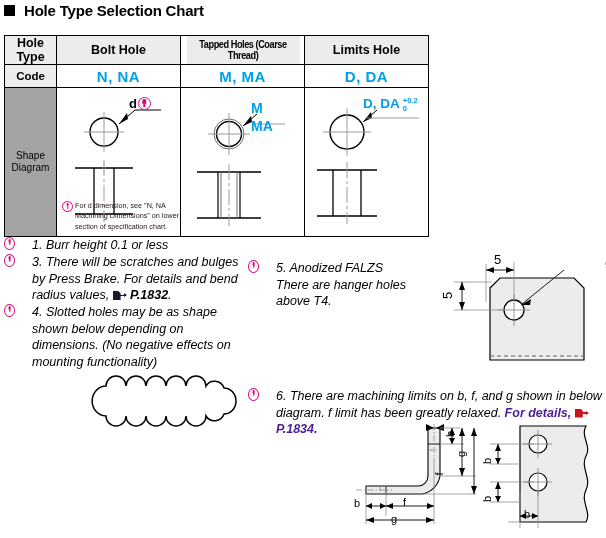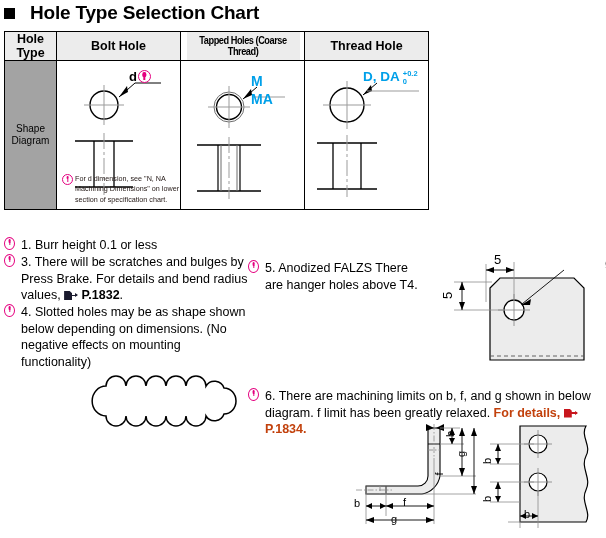--- a/index.html
+++ b/index.html
@@ -5,29 +5,29 @@
   html,body{margin:0;padding:0;}
   body{
     width:606px;height:538px;
     background:#ffffff;
     font-family:"Liberation Sans", sans-serif;
     color:#000;
     overflow:hidden;
     position:relative;
   }
   .sec-title{
-    display:flex;align-items:center;gap:15px;
-    font-size:19px;font-weight:bold;letter-spacing:-0.2px;
+    display:flex;align-items:center;gap:9px;
+    font-size:15px;font-weight:bold;letter-spacing:-0.2px;
   }
   .sq{width:11px;height:11px;background:#000;display:inline-block;flex:none;}
 
   
   #chart-wrap{position:absolute;left:4px;top:2px;width:430px;}
   table.hole{
-    border-collapse:collapse;width:424px;margin-top:7px;
+    border-collapse:collapse;width:424px;margin-top:16px;
     table-layout:fixed;
   }
   table.hole td,table.hole th{
     border:1px solid #000;padding:0;text-align:center;vertical-align:middle;
   }
   .hdr-cell{background:#ececec;font-weight:bold;font-size:12.5px;height:17px;}
   .hdr-cell.small{font-size:10px;letter-spacing:-0.5px;transform:scaleX(0.92);}
   .lbl-cell{background:#ececec;font-weight:bold;font-size:11.5px;}
   .code-cell{font-weight:bold;font-size:15px;color:#00a0e9;height:22px;letter-spacing:0.5px;}
   .shape-lbl{background:#a3a3a3;font-size:10px;line-height:1.25;}
@@ -68,25 +68,25 @@
 
   .foot-note{
     position:absolute;left:5px;bottom:4px;width:128px;
     font-size:7.2px;line-height:1.45;color:#231815;display:flex;gap:2px;
     text-align:left;
   }
 
   
   #spec-wrap{position:absolute;left:4px;top:233px;width:598px;}
   .spec-list{margin-top:4px;}
-  .spec-item{display:flex;gap:6px;font-size:12.5px;line-height:1.32;margin-bottom:0.5px;}
+  .spec-item{display:flex;gap:17px;font-size:12.5px;line-height:1.32;margin-bottom:0.5px;font-style:italic;}
   .spec-item .bullet{flex:none;padding-top:2px;}
   .spec-item .txt{flex:1;}
   .pref{font-weight:bold;margin-top:24px;}
-  .redtxt{color:#c2410c;font-weight:bold;}
+  .redtxt{color:#4c1d95;font-weight:bold;}
 
   #col-right{position:absolute;left:248px;top:260px;width:356px;}
   .spec-item.r{font-size:12.5px;}
 
   svg{display:block;overflow:visible;}
   .nofill{fill:none;}
 </style>
 </head>
 <body>
 
@@ -101,21 +101,27 @@
         <col style="width:52px">
         <col style="width:124px">
         <col style="width:124px">
         <col style="width:124px">
       </colgroup>
     <tbody>
       <tr>
         <td class="hdr-cell">Hole Type</td>
         <td class="hdr-cell">Bolt Hole</td>
         <td class="hdr-cell small">Tapped Holes (Coarse Thread)</td>
-        <td class="hdr-cell">Thread Hole</td>
+        <td class="hdr-cell">Limits Hole</td>
+      </tr>
+      <tr>
+        <td class="lbl-cell">Code</td>
+        <td class="code-cell">N, NA</td>
+        <td class="code-cell">M, MA</td>
+        <td class="code-cell">D, DA</td>
       </tr>
       <tr>
         <td class="shape-lbl">Shape<br>Diagram</td>
 
         <td class="diag-cell">
           <svg width="124" height="148" viewBox="0 0 124 148">
 
             <line x1="62" y1="36" x2="78" y2="22" stroke="#000" stroke-width="1"></line>
             <polygon points="62,36 70,25 71,31" fill="#000"></polygon>
             <line x1="78" y1="22" x2="104" y2="22" stroke="#000" stroke-width="1"></line>

